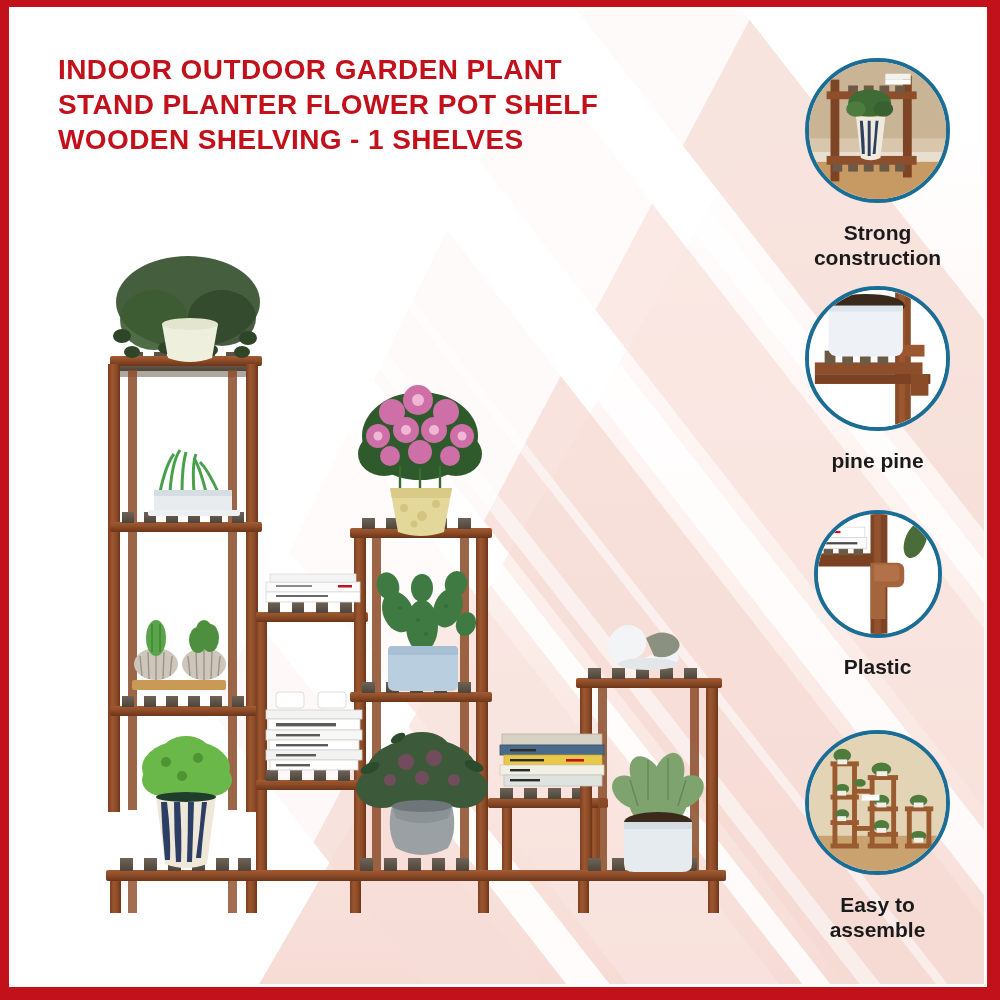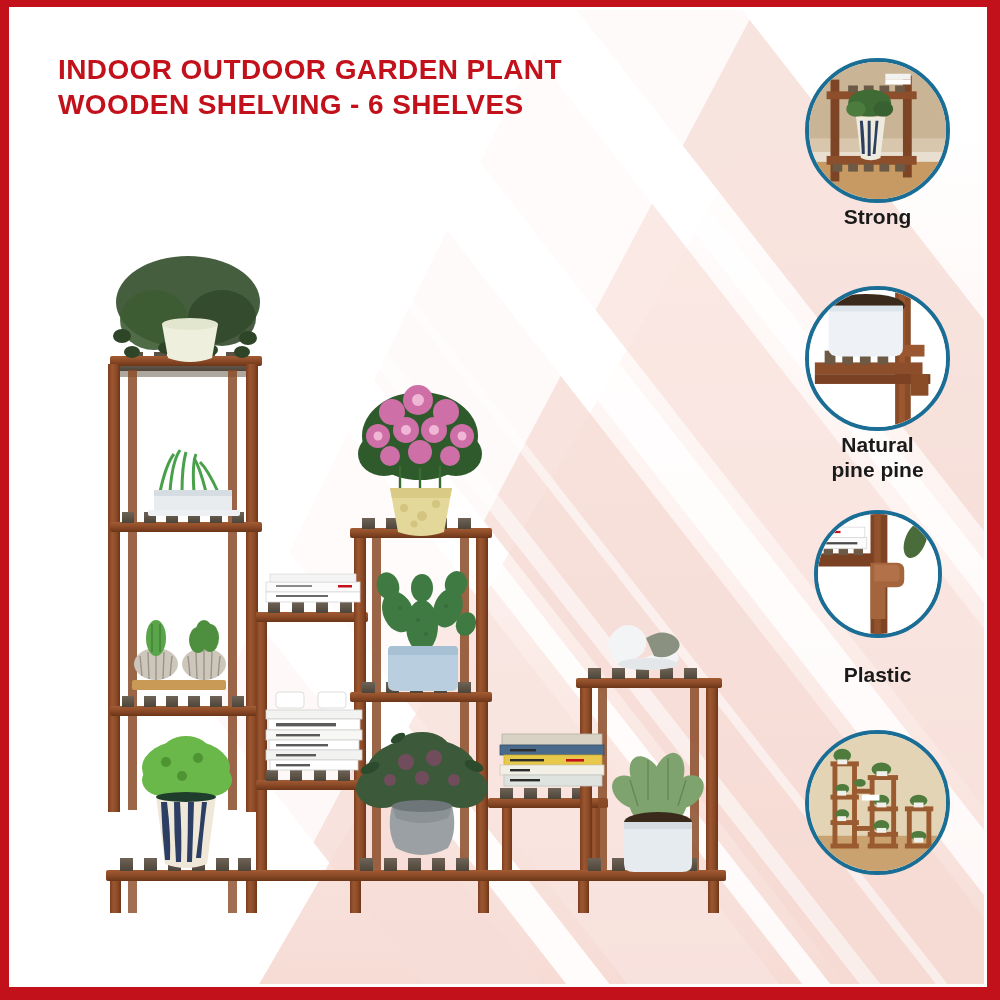--- a/index.html
+++ b/index.html
@@ -42,23 +42,23 @@
   .f3{top:672px;}
 
   .circle-wrap{
     width:145px;height:145px;border-radius:50%;
     border:4px solid #1a6e96;overflow:hidden;margin:0 auto;
     background:#efe6d7;position:relative;box-sizing:border-box;
   }
   .circle-wrap.small{width:128px;height:128px;}
   .circ-svg{display:block;width:100%;height:100%;}
   .feature-label{
-    margin-top:1px;color:#1a1a1a;font-weight:bold;font-size:21px;line-height:25px;
+    margin-top:17px;color:#1a1a1a;font-weight:bold;font-size:21px;line-height:25px;
   }
-  .f2 .feature-label{margin-top:24px;}
+  .f2 .feature-label{margin-top:16px;}
 </style>
 </head>
 <body>
 
 <div id="page">
 
   <div class="bg-layer">
     <svg width="1000" height="1000" viewBox="0 0 1000 1000" xmlns="http://www.w3.org/2000/svg">
       <defs>
         <linearGradient id="pinkfade" x1="0" y1="0" x2="0" y2="1">
@@ -99,21 +99,22 @@
   </div>
 
   <div class="frame-border fb-top"></div>
   <div class="frame-border fb-bottom"></div>
   <div class="frame-border fb-left"></div>
   <div class="frame-border fb-right"></div>
   <div class="frame-inner-gap"></div>
 
   <div class="title-block">
     <div class="title-line">INDOOR OUTDOOR GARDEN PLANT</div>
-    <div class="title-line">WOODEN SHELVING - 6 SHELVES</div>
+    <div class="title-line">STAND PLANTER FLOWER POT SHELF</div>
+    <div class="title-line">WOODEN SHELVING - 1 SHELVES</div>
   </div>
 
   <div class="product-area">
     <svg class="prod-svg" width="700" height="680" viewBox="0 0 700 680" xmlns="http://www.w3.org/2000/svg">
       <defs>
         <linearGradient id="wood" x1="0" y1="0" x2="1" y2="0">
           <stop offset="0%" stop-color="#7c3f20"></stop>
           <stop offset="35%" stop-color="#9c5730"></stop>
           <stop offset="70%" stop-color="#8b4a27"></stop>
           <stop offset="100%" stop-color="#6e3518"></stop>
@@ -572,20 +573,21 @@
               <path d="M71 60 q-2 20 -3 34 l-3 0 q2 -16 3 -34 Z"></path>
             </g>
           </g>
 
           <rect x="78" y="12" width="26" height="6" fill="#f2f2f0"></rect>
           <rect x="78" y="18" width="26" height="5" fill="#ffffff"></rect>
         </svg>
       </div>
       <div class="feature-label">
         <div>Strong</div>
+        <div>construction</div>
       </div>
     </div>
 
     <div class="feature f1">
       <div class="circle-wrap">
         <svg class="circ-svg" viewBox="0 0 140 140" xmlns="http://www.w3.org/2000/svg">
           <rect x="0" y="0" width="140" height="140" fill="#ffffff"></rect>
 
           <rect x="88" y="0" width="16" height="140" fill="#8a4b27"></rect>
           <rect x="92" y="0" width="6" height="140" fill="#a35c33" opacity="0.7"></rect>
@@ -601,21 +603,20 @@
 
           <ellipse cx="58" cy="16" rx="40" ry="12" fill="#3a2a1c"></ellipse>
           <path d="M20 16 h76 v44 q0 8 -12 8 h-52 q-12 0 -12 -8 Z" fill="#eef2f6"></path>
           <path d="M20 16 h76 v6 h-76 Z" fill="#dde5ec"></path>
 
           <rect x="96" y="56" width="22" height="12" fill="#9a5730"></rect>
           <rect x="104" y="86" width="18" height="22" fill="#8a4b27"></rect>
         </svg>
       </div>
       <div class="feature-label">
-        <div>Natural</div>
         <div>pine pine</div>
       </div>
     </div>
 
     <div class="feature f2">
       <div class="circle-wrap small">
         <svg class="circ-svg" viewBox="0 0 128 128" xmlns="http://www.w3.org/2000/svg">
           <rect x="0" y="0" width="128" height="128" fill="#ffffff"></rect>
 
           <rect x="56" y="0" width="18" height="128" fill="#7e4426"></rect>
@@ -688,16 +689,20 @@
             <rect x="29" y="58" width="9" height="5"></rect>
               <rect x="69" y="70" width="10" height="5"></rect>
             <rect x="107" y="70" width="10" height="5"></rect>
               <rect x="29" y="84" width="9" height="5"></rect>
             <rect x="69" y="96" width="10" height="5"></rect>
               <rect x="107" y="106" width="10" height="5"></rect>
           </g>
           <rect x="54" y="62" width="18" height="6" fill="#ffffff"></rect>
         </svg>
       </div>
+      <div class="feature-label">
+        <div>Easy to</div>
+        <div>assemble</div>
+      </div>
     </div>
 
   </div>
 </div>
 
 </body></html>

